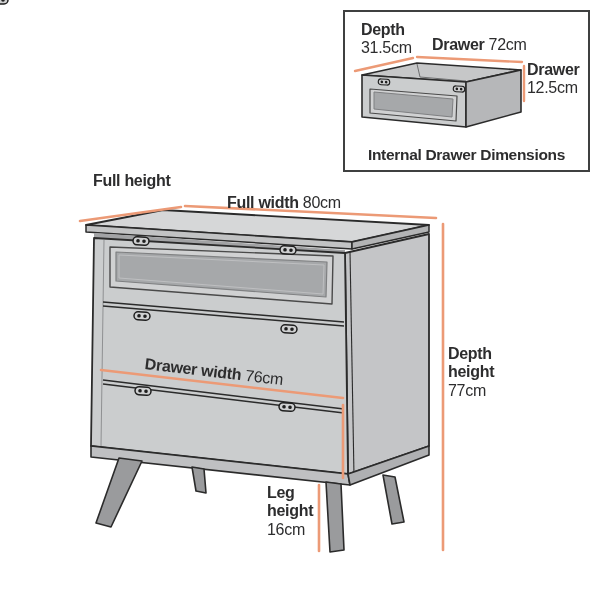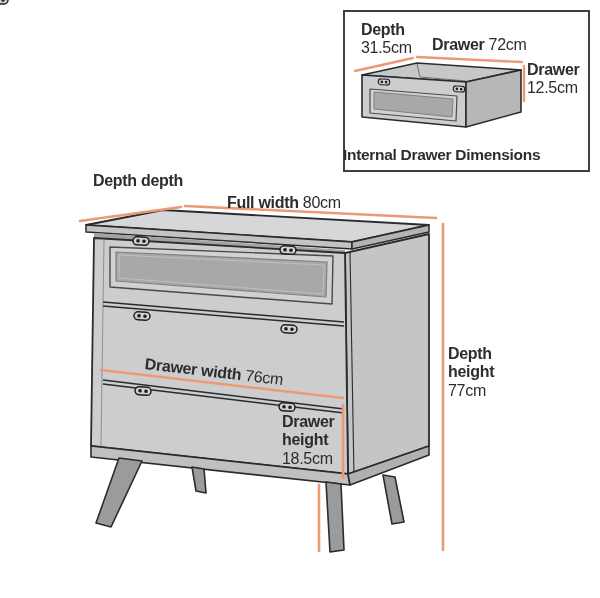--- a/index.html
+++ b/index.html
@@ -27,21 +27,21 @@
   .inset-box{
     position:absolute;
     left:343px;top:10px;width:247px;height:162px;
     box-sizing:border-box;
     border:2px solid #3f4040;
     background:#ffffff;
   }
   .inset-caption{
     position:absolute;
     left:343px;top:146px;width:247px;
-    text-align:left;
+    text-align:center;
     font-size:15.5px;
     font-weight:700;
     letter-spacing:-0.3px;
     color:#2d2d2e;
   }
 </style>
 </head>
 <body>
 
 <div class="canvas">
@@ -126,43 +126,43 @@
 
       <g stroke="#ec9a76" stroke-width="2.4" stroke-linecap="round">
         <line x1="355" y1="71" x2="413" y2="58"></line>
         <line x1="417" y1="57" x2="522" y2="62"></line>
         <line x1="524" y1="66" x2="524" y2="101"></line>
       </g>
     </g>
   </svg>
 
   <div class="label stacked" style="left:93px;top:172px;width:100px">
-    <span class="name">Depth depth</span>
+    <span class="name">Full height</span>
   </div>
 
   <div class="label inline" style="left:227px;top:194px">
     <span class="name">Full width</span>
     <span class="value">80cm</span>
   </div>
 
   <div class="label stacked" style="left:448px;top:345px;width:60px">
     <span class="name">Depth height</span>
     <span class="value">77cm</span>
   </div>
 
   <div class="label inline rotated" style="left:146px;top:355px">
     <span class="name">Drawer width</span>
     <span class="value">76cm</span>
   </div>
 
-  <div class="label stacked" style="left:282px;top:413px;width:66px">
-    <span class="name">Drawer height</span>
-    <span class="value">18.5cm</span>
+
+  <div class="label stacked" style="left:267px;top:484px;width:54px">
+    <span class="name">Leg height</span>
+    <span class="value">16cm</span>
   </div>
-
 
   <div class="label stacked" style="left:361px;top:21px;width:70px">
     <span class="name">Depth</span>
     <span class="value">31.5cm</span>
   </div>
 
   <div class="label inline" style="left:432px;top:36px">
     <span class="name">Drawer</span>
     <span class="value">72cm</span>
   </div>

